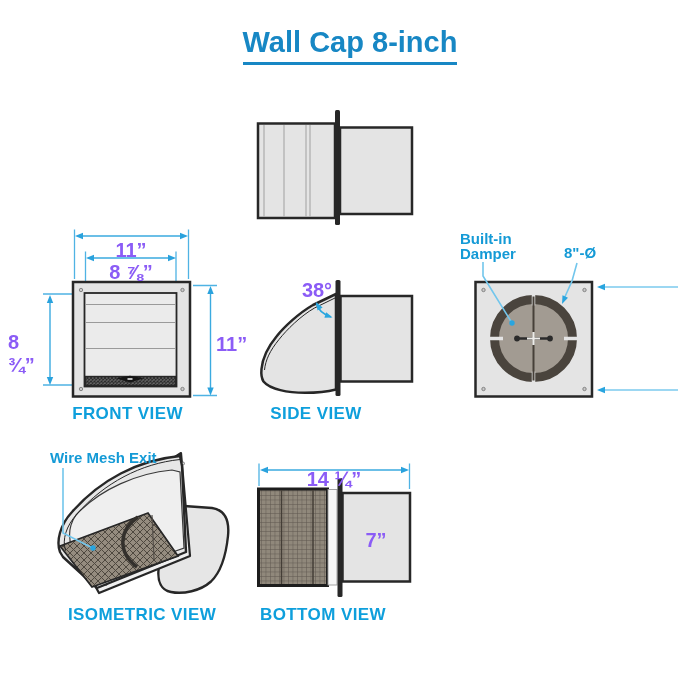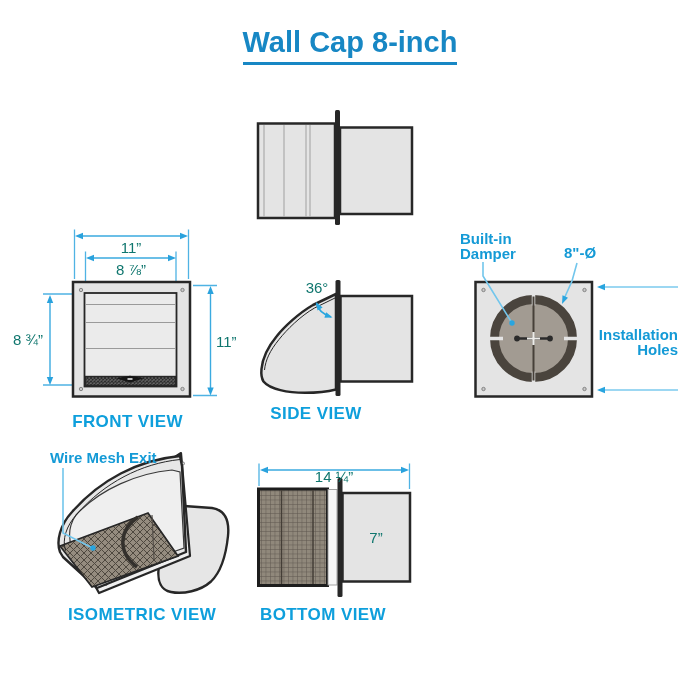--- a/index.html
+++ b/index.html
@@ -4,21 +4,21 @@
 <style>
   html,body{margin:0;padding:0;background:#ffffff;}
   .stage{position:relative;width:678px;height:700px;background:#ffffff;overflow:hidden;
          font-family:"Liberation Sans","DejaVu Sans",sans-serif;border-radius:22px;}
   .stage svg{position:absolute;left:0;top:0;}
   .page-title{position:absolute;top:26px;left:0;width:700px;text-align:center;
               font-size:29px;font-weight:bold;color:#1787C4;}
   .page-title span{display:inline-block;border-bottom:3px solid #1787C4;padding-bottom:3px;}
   .vlabel{position:absolute;font-size:17px;font-weight:bold;color:#0E9FDC;
           letter-spacing:.4px;text-align:center;}
-  .dim{position:absolute;font-size:15px;font-weight:normal;color:#0f766e;text-align:center;}
+  .dim{position:absolute;font-size:20px;font-weight:bold;color:#8b5cf6;text-align:center;}
   .callout{position:absolute;font-size:15px;font-weight:bold;color:#149AD6;line-height:15px;}
 </style>
 </head>
 <body>
 
 <div class="stage">
 
   <svg width="700" height="700" viewBox="0 0 700 700">
     <defs>
       <pattern id="fineP" width="3.5" height="3.5" patternUnits="userSpaceOnUse">
@@ -148,34 +148,33 @@
       <rect x="258.5" y="489" width="69" height="96.5" fill="url(#gridP)" stroke="#1D1D1D" stroke-width="3"></rect>
       <path d="M281.5,490 V584 M313,490 V584" stroke="#443E37" stroke-width="1.5"></path>
       <rect x="328" y="489.5" width="9" height="95.5" fill="#F7F7F7" stroke="#9a9a9a" stroke-width="0.9"></rect>
       <rect x="337.5" y="478" width="5" height="119" rx="1.5" fill="#272727"></rect>
       <rect x="342.5" y="493" width="67.5" height="88.5" fill="#E4E4E4" stroke="#272727" stroke-width="2.5"></rect>
     </g>
   </svg>
 
   <div class="page-title"><span>Wall Cap 8-inch</span></div>
 
-  <div class="vlabel" style="left:55px;top:404px;width:145px;margin-top:8px;">FRONT VIEW</div>
+  <div class="vlabel" style="left:55px;top:404px;width:145px;">FRONT VIEW</div>
   <div class="vlabel" style="left:246px;top:404px;width:140px;">SIDE VIEW</div>
   <div class="vlabel" style="left:52px;top:605px;width:180px;">ISOMETRIC VIEW</div>
   <div class="vlabel" style="left:233px;top:605px;width:180px;">BOTTOM VIEW</div>
 
   <div class="dim" style="left:111px;top:239px;width:40px;">11”</div>
   <div class="dim" style="left:104px;top:261px;width:54px;">8 ⅞”</div>
-  <div class="dim" style="left:8px;top:331px;width:40px;text-align:center;">8 ¾”</div>
+  <div class="dim" style="left:8px;top:331px;width:40px;text-align:left;">8 ¾”</div>
   <div class="dim" style="left:216px;top:333px;width:40px;text-align:left;">11”</div>
 
-  <div class="dim" style="left:297px;top:279px;width:40px;">36°</div>
+  <div class="dim" style="left:297px;top:279px;width:40px;">38°</div>
 
   <div class="callout" style="left:460px;top:231px;width:84px;">Built-in Damper</div>
   <div class="callout" style="left:556px;top:245px;width:48px;text-align:center;">8"-Ø</div>
-  <div class="callout" style="left:594px;top:327px;width:84px;text-align:right;">Installation Holes</div>
 
   <div class="callout" style="left:50px;top:450px;width:130px;white-space:nowrap;">Wire Mesh Exit</div>
 
   <div class="dim" style="left:304px;top:468px;width:60px;">14 ¼”</div>
   <div class="dim" style="left:356px;top:529px;width:40px;">7”</div>
 
 </div>
 
 </body></html>

